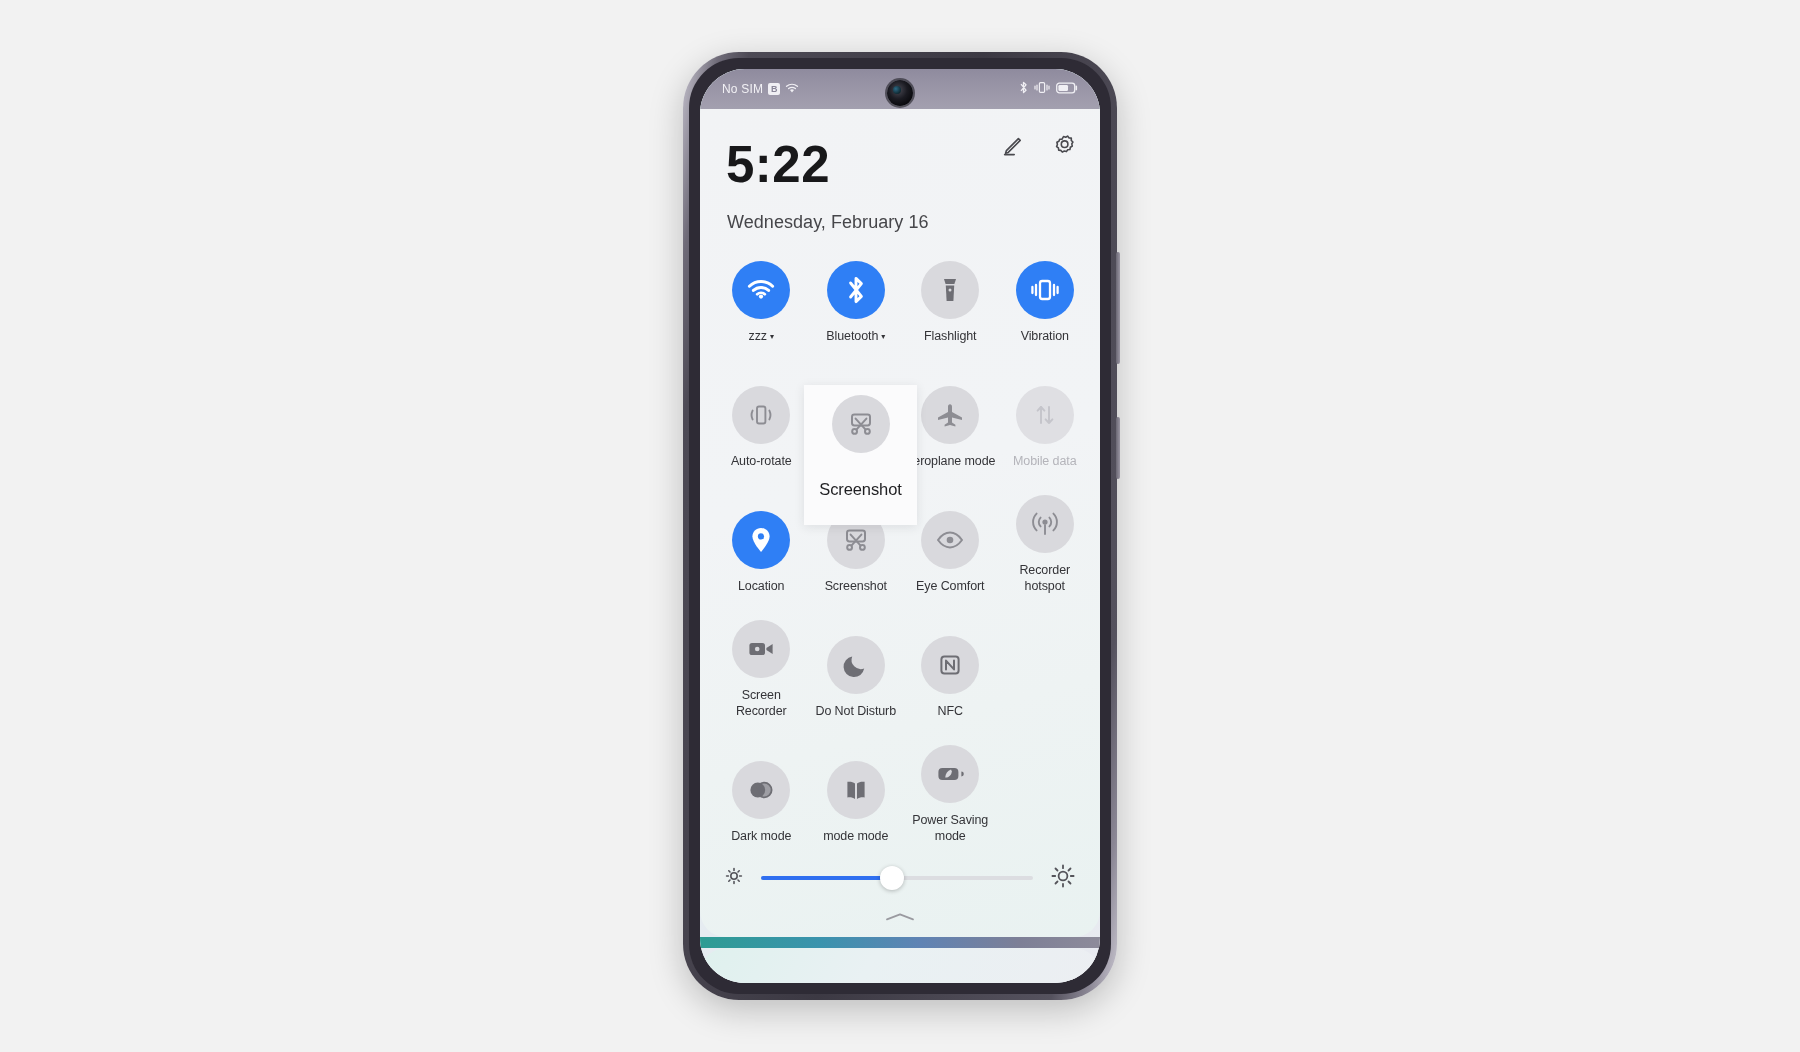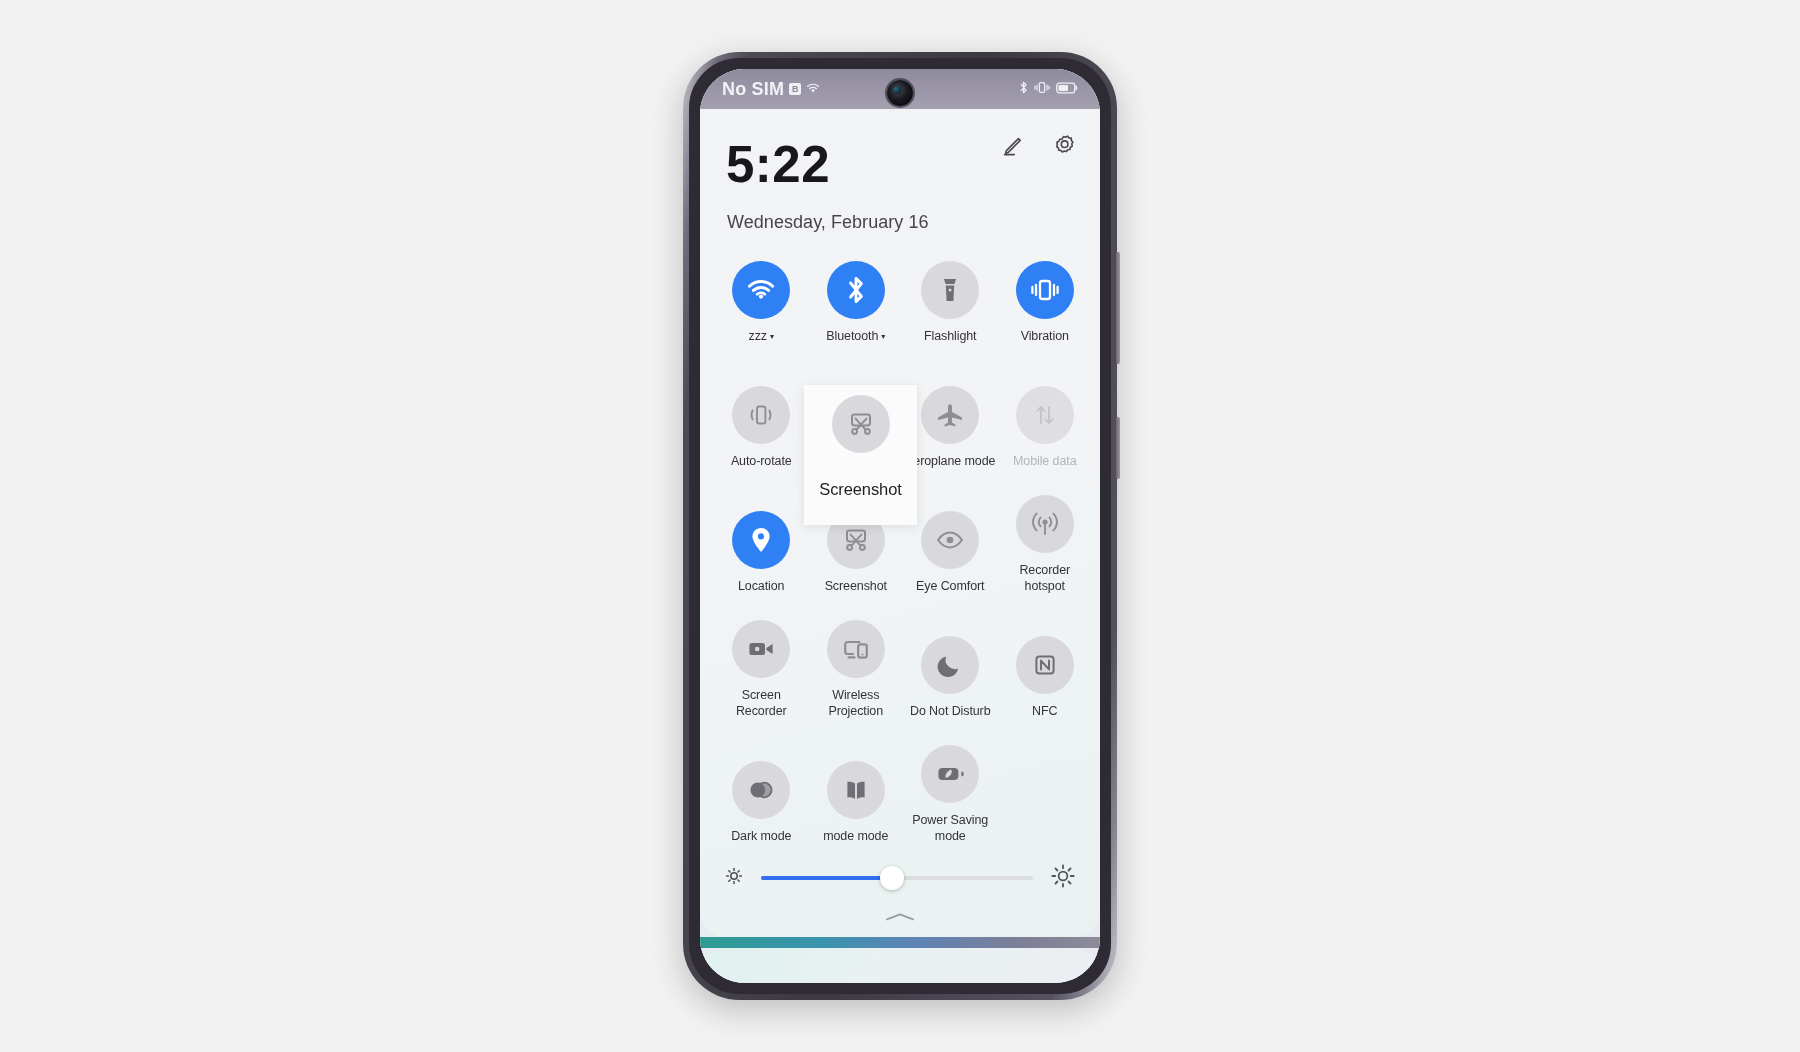--- a/index.html
+++ b/index.html
@@ -44,21 +44,21 @@
   
   .status-bar {
     position: absolute; left: 0; top: 0; width: 100%; height: 40px;
     background: linear-gradient(180deg,#8f8b9e 0%,#9c98a9 60%,#a3a0af 100%);
     display: flex; align-items: center;
     padding: 0 22px;
     z-index: 5;
   }
   .sb-left { display: flex; align-items: center; gap: 5px; }
   .sb-right { display: flex; align-items: center; gap: 6px; margin-left: auto; }
-  .sb-text { font-size: 18px; color: #f2f1f5; letter-spacing: .2px; font-weight: 700; }
+  .sb-text { font-size: 12px; color: #f2f1f5; letter-spacing: .2px; font-weight: 400; }
   .sb-badge {
     display: inline-flex; align-items: center; justify-content: center;
     width: 12px; height: 12px; background: #f0eff4; color: #8a8699;
     font-size: 9px; font-weight: 700; border-radius: 2px;
   }
   .sb-ico { display: block; }
   .notch-cam {
     position: absolute; left: 50%; top: 11px; transform: translateX(-50%);
     width: 26px; height: 26px; border-radius: 50%;
     background: radial-gradient(circle at 42% 38%, #4a4a55 0%, #1b1b22 42%, #09090d 75%);
@@ -407,31 +407,20 @@
                 <div class="tile-circle">
                   <svg width="30" height="20" viewBox="0 0 30 20">
                     <rect x="3.4" y="4" width="15.6" height="12" rx="2.6" fill="#6e6e74"></rect>
                     <path d="M20.4 9 L26.6 5 V15 L20.4 11 Z" fill="#6e6e74"></path>
                     <circle cx="11.2" cy="10" r="2.3" fill="#d9d9dd"></circle>
                   </svg>
                 </div>
                 <div class="tile-label">Screen Recorder</div>
               </div>
 
-              <div class="cc-tile">
-                <div class="tile-circle">
-                  <svg width="30" height="24" viewBox="0 0 30 24">
-                    <path d="M18.4 5 H6.6 A2.4 2.4 0 0 0 4.2 7.4 V14.6 A2.4 2.4 0 0 0 6.6 17 H12" stroke="#8d8d93" stroke-width="2.2" fill="none" stroke-linecap="round" stroke-linejoin="round"></path>
-                    <path d="M7.6 20.4 H13.6" stroke="#8d8d93" stroke-width="2.2" stroke-linecap="round"></path>
-                    <rect x="17.2" y="7.4" width="8.6" height="13.2" rx="2" stroke="#8d8d93" stroke-width="2.2" fill="none"></rect>
-                    <circle cx="21.5" cy="17.6" r="1" fill="#8d8d93"></circle>
-                  </svg>
-                </div>
-                <div class="tile-label">Wireless Projection</div>
-              </div>
 
               <div class="cc-tile">
                 <div class="tile-circle">
                   <svg width="26" height="26" viewBox="0 0 26 26">
                     <path d="M21.2 16.6 A9.4 9.4 0 0 1 9.2 4.4 A10.4 10.4 0 1 0 21.2 16.6 Z" fill="#6e6e74"></path>
                   </svg>
                 </div>
                 <div class="tile-label">Do Not Disturb</div>
               </div>
 

